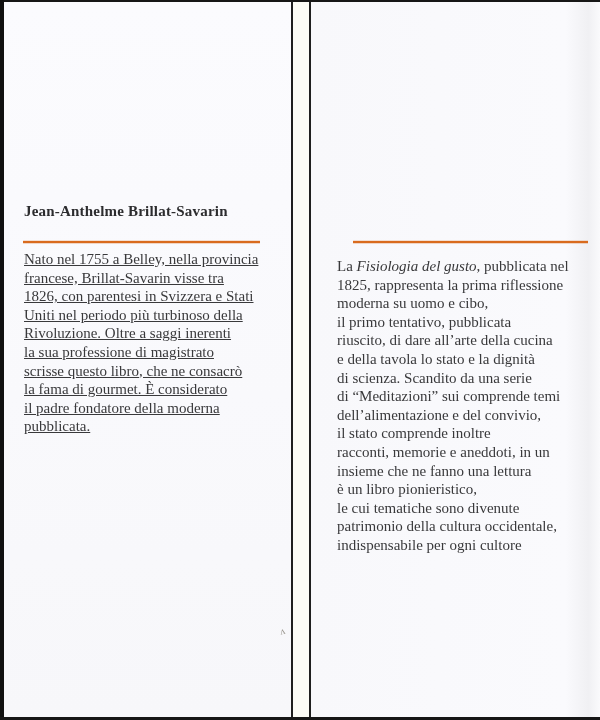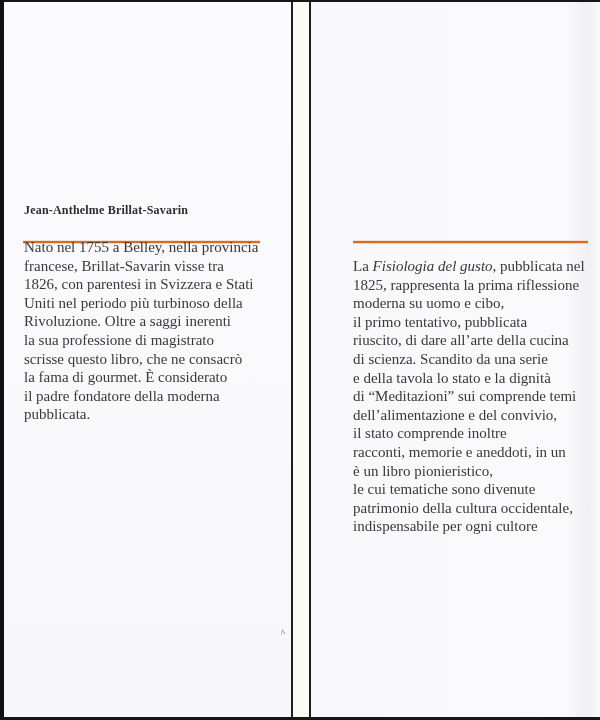--- a/index.html
+++ b/index.html
@@ -33,21 +33,21 @@
     width: 289px;
     border-left: 2px solid #1f1f1f;
     background: linear-gradient(90deg, #f8f8fb 0%, #fafafd 88%, #f0f0f3 96%, #fafafc 100%);
   }
 
   .author-heading {
     position: absolute;
     left: 20px;
     top: 201px;
     margin: 0;
-    font-size: 12px;
+    font-size: 15px;
     font-weight: bold;
     letter-spacing: 0.2px;
     color: #2c2c2e;
     white-space: nowrap;
   }
 
   .rule {
     position: absolute;
     height: 2px;
     background: #d96b1e;
@@ -56,22 +56,22 @@
   .rule-left  { left: 19px; top: 239px; width: 237px; }
   .rule-right { left: 42px; top: 239px; width: 235px; }
 
   .para {
     position: absolute;
     font-size: 15px;
     line-height: 18.6px;
     color: #39393b;
     white-space: nowrap;
   }
-  .para-left  { left: 20px; top: 236px; }
-  .para-right { left: 42px; top: 255px; }
+  .para-left  { left: 20px; top: 248px; text-decoration: underline; }
+  .para-right { left: 26px; top: 255px; }
   .para .line { height: 18.6px; }
   .para .it { font-style: italic; }
 
   .artifact {
     position: absolute;
     left: 276px;
     top: 623px;
     font-size: 10px;
     color: #98948c;
     transform: rotate(-12deg);
@@ -105,25 +105,26 @@
   </div>
 
   <div class="flap flap-right">
     <div class="rule rule-right" style="background: rgb(217, 107, 30);"></div>
     <div class="para para-right" style="color: rgb(57, 57, 59);">
         <div class="line"><span>La </span><span class="it">Fisiologia del gusto</span><span>, pubblicata nel</span></div>
         <div class="line"><span>1825, rappresenta la prima riflessione</span></div>
         <div class="line"><span>moderna su uomo e cibo,</span></div>
         <div class="line"><span>il primo tentativo, pubblicata</span></div>
         <div class="line"><span>riuscito, di dare all’arte della cucina</span></div>
+        <div class="line"><span>e della tavola lo stato e la dignità</span></div>
         <div class="line"><span>di scienza. Scandito da una serie</span></div>
-        <div class="line"><span>e della tavola lo stato e la dignità</span></div>
         <div class="line"><span>di “Meditazioni” sui comprende temi</span></div>
         <div class="line"><span>dell’alimentazione e del convivio,</span></div>
         <div class="line"><span>il stato comprende inoltre</span></div>
         <div class="line"><span>racconti, memorie e aneddoti, in un</span></div>
+        <div class="line"><span>insieme che ne fanno una lettura</span></div>
         <div class="line"><span>è un libro pionieristico,</span></div>
         <div class="line"><span>le cui tematiche sono divenute</span></div>
         <div class="line"><span>patrimonio della cultura occidentale,</span></div>
         <div class="line"><span>indispensabile per ogni cultore</span></div>
       </div>
   </div>
 </div>
 
 </body></html>

